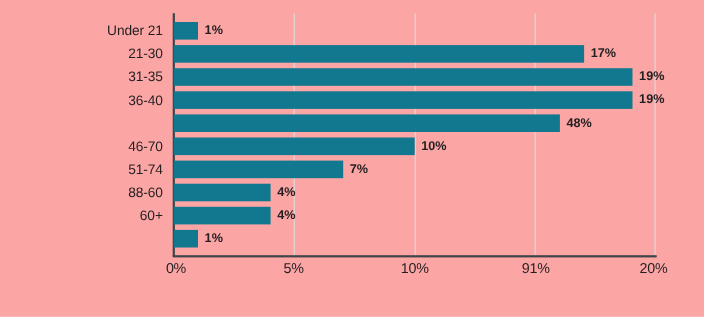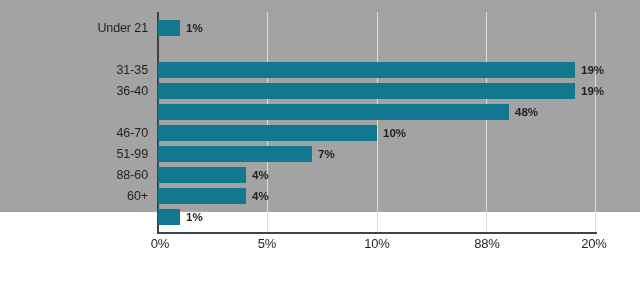--- a/index.html
+++ b/index.html
@@ -9,22 +9,22 @@
   }
   body {
     width: 640px;
     height: 288px;
     font-family: "Liberation Sans", sans-serif;
     overflow: hidden;
   }
   #chart-root {
     position: relative;
     width: 640px;
-    height: 212px;
-    background: #a3a3a3;
+    height: 288px;
+    background: #fca5a5;
   }
   
   .plot-area {
     position: absolute;
     left: 157px;
     top: 12px;
     width: 439px;
     height: 221px;
   }
   .gridline {
@@ -116,20 +116,25 @@
   <div class="axis-x"></div>
 
   <div class="rows">
 
     <div class="row" style="top:20px">
       <span class="cat-label">Under 21</span>
       <span class="bar" style="width:22px"></span>
       <span class="bar-value" style="left:186px">1%</span>
     </div>
 
+    <div class="row" style="top:41px">
+      <span class="cat-label">21-30</span>
+      <span class="bar" style="width:373px"></span>
+      <span class="bar-value" style="left:537px">17%</span>
+    </div>
 
     <div class="row" style="top:62px">
       <span class="cat-label">31-35</span>
       <span class="bar" style="width:417px"></span>
       <span class="bar-value" style="left:581px">19%</span>
     </div>
 
     <div class="row" style="top:83px">
       <span class="cat-label">36-40</span>
       <span class="bar" style="width:417px"></span>
@@ -141,21 +146,21 @@
       <span class="bar-value" style="left:515px">48%</span>
     </div>
 
     <div class="row" style="top:125px">
       <span class="cat-label">46-70</span>
       <span class="bar" style="width:219px"></span>
       <span class="bar-value" style="left:383px">10%</span>
     </div>
 
     <div class="row" style="top:146px">
-      <span class="cat-label">51-99</span>
+      <span class="cat-label">51-74</span>
       <span class="bar" style="width:154px"></span>
       <span class="bar-value" style="left:318px">7%</span>
     </div>
 
     <div class="row" style="top:167px">
       <span class="cat-label">88-60</span>
       <span class="bar" style="width:88px"></span>
       <span class="bar-value" style="left:252px">4%</span>
     </div>
 
@@ -168,16 +173,16 @@
     <div class="row" style="top:209px">
       <span class="bar" style="width:22px"></span>
       <span class="bar-value" style="left:186px">1%</span>
     </div>
 
   </div>
 
   <span class="tick-label" style="left:160px">0%</span>
   <span class="tick-label" style="left:267px">5%</span>
   <span class="tick-label" style="left:377px">10%</span>
-  <span class="tick-label" style="left:487px">88%</span>
+  <span class="tick-label" style="left:487px">91%</span>
   <span class="tick-label" style="left:594px">20%</span>
 
 </div>
 
 </body></html>

